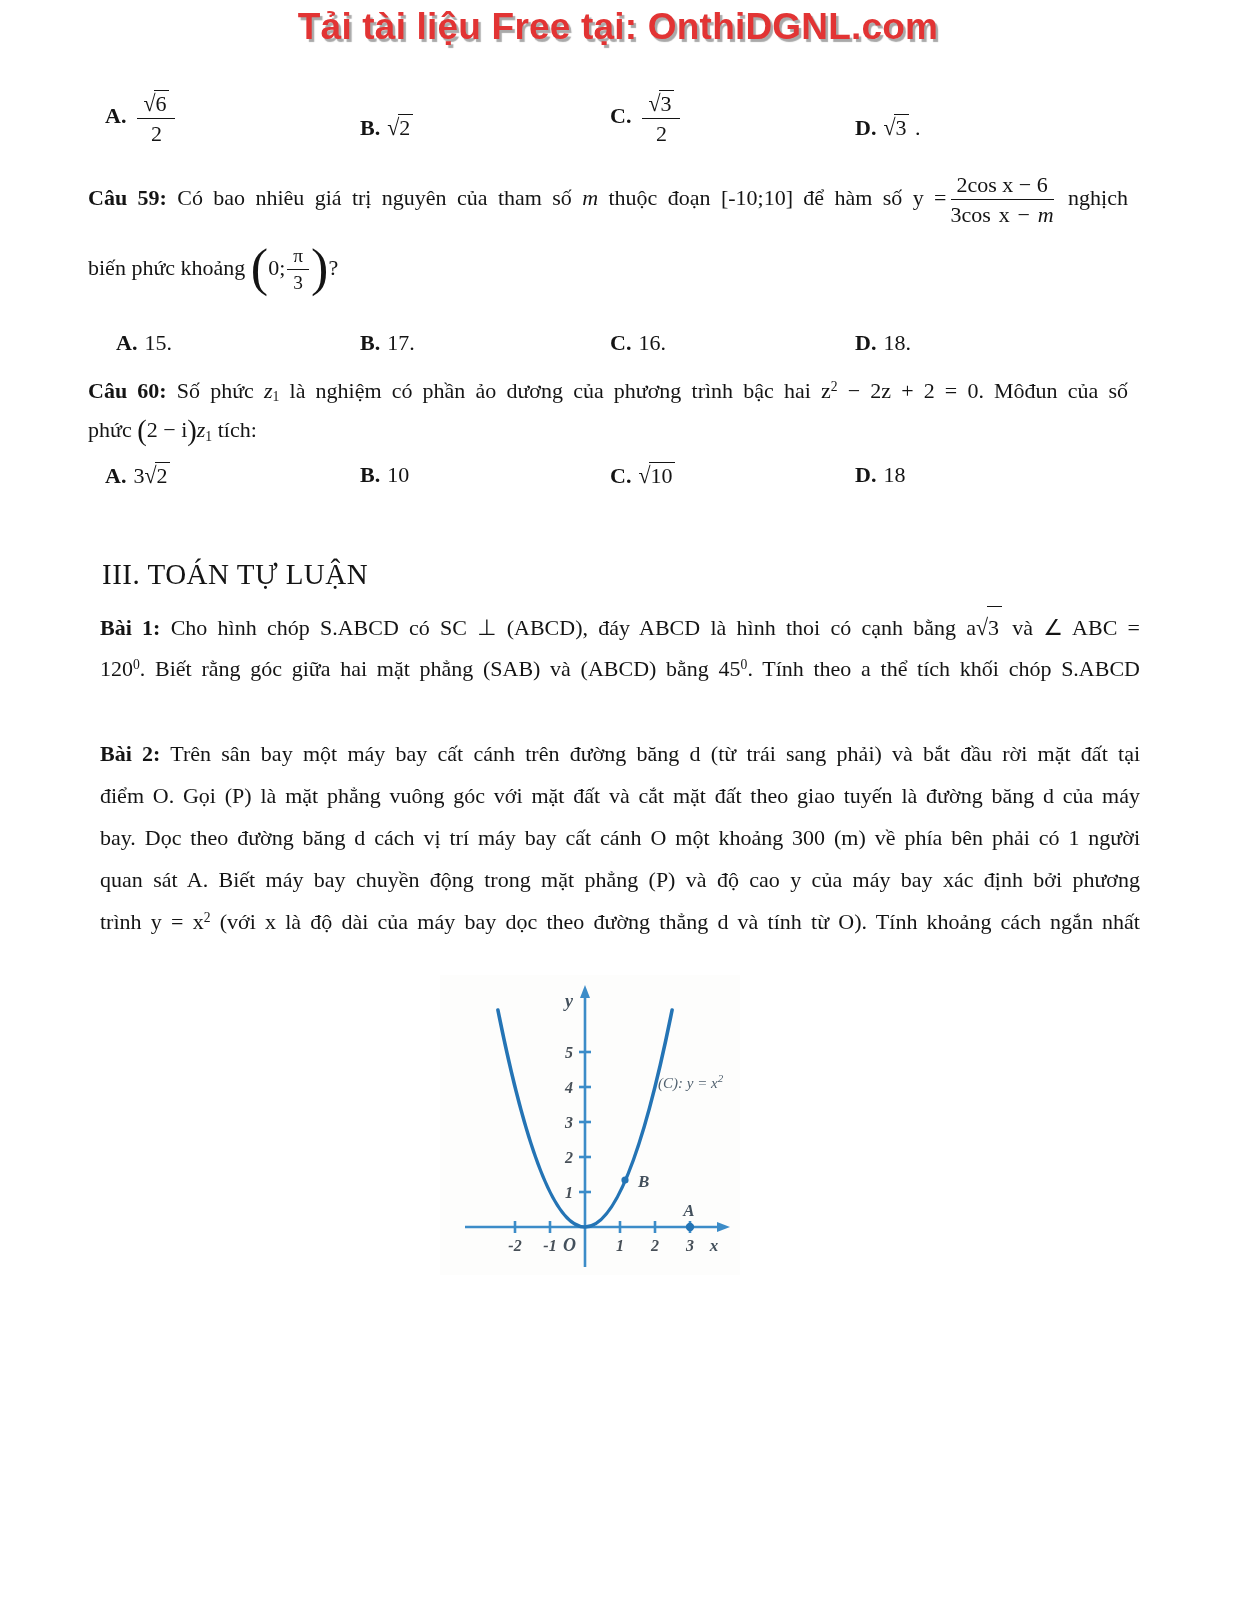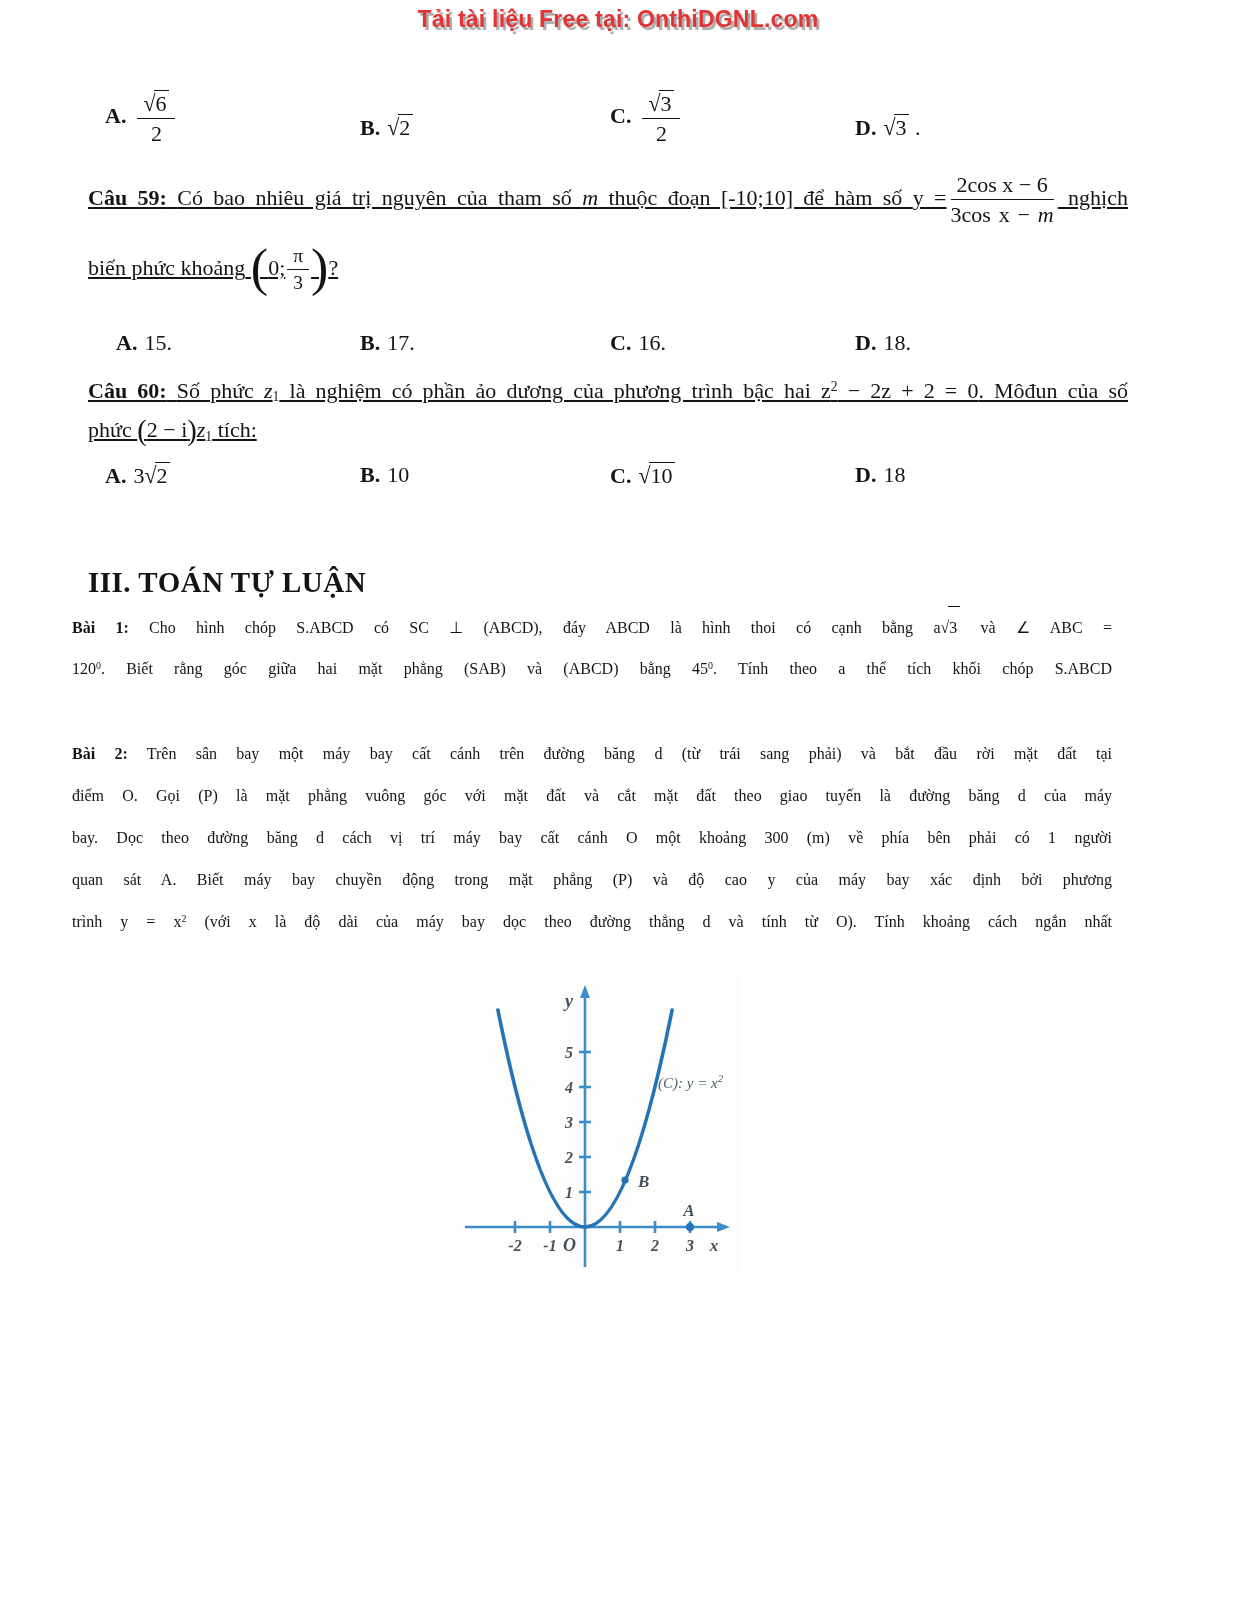--- a/index.html
+++ b/index.html
@@ -3,25 +3,25 @@
 <meta charset="utf-8">
 <style>
   html,body { margin:0; padding:0; background:#ffffff; }
   .page {
     position:relative; width:1236px; height:1600px; background:#ffffff;
     font-family:"Liberation Serif", serif; color:#141414; overflow:hidden;
   }
   
   .hdr {
     position:absolute; top:6px; left:0; width:100%; text-align:center;
-    font-family:"Liberation Sans", sans-serif; font-weight:bold; font-size:23px;
+    font-family:"Liberation Sans", sans-serif; font-weight:bold; font-size:37px;
     color:#e23434; text-shadow:2.5px 2.5px 1px #a9a9a9; letter-spacing:0.2px;
   }
   
-  .tline { position:absolute; left:88px; width:1040px; font-size:22px; line-height:1.35;text-decoration:underline; }
+  .tline { position:absolute; left:88px; width:1040px; font-size:22px; line-height:1.35; }
   .jline { text-align:justify; text-align-last:justify; }
   b.strong { font-weight:bold; }
   i { font-style:italic; }
   sup.s { font-size:0.62em; vertical-align:baseline; position:relative; top:-0.55em; }
   sub.s { font-size:0.62em; vertical-align:baseline; position:relative; top:0.25em; }
   
   .optrow { position:absolute; left:0; top:0; width:1236px; height:80px; font-size:22px; }
   .opt { position:absolute; white-space:nowrap; }
   .ol { font-weight:bold; margin-right:7px; }
   
@@ -30,23 +30,23 @@
   .sqrt .rb { display:inline-block; border-top:1.6px solid #141414; padding:0 3px 0 1px; margin-left:-1px; }
   
   .frac { display:inline-block; vertical-align:middle; text-align:center; line-height:1.15; margin:0 4px; }
   .frac .num { display:block; border-bottom:1.6px solid #141414; padding:0 6px 2px 6px; }
   .frac .den { display:block; padding-top:2px; }
   .frac.small { font-size:0.88em; margin:0 2px; }
   
   .bigp { font-size:52px; font-weight:400; vertical-align:middle; line-height:0.85; position:relative; top:-2px; }
   .mp { font-size:1.3em; vertical-align:-0.1em; }
   
-  .sechead { position:absolute; left:88px; font-size:29px; font-weight:bold; letter-spacing:0.5px;margin-top:8px; }
+  .sechead { position:absolute; left:102px; font-size:29px; font-weight:normal; letter-spacing:0.5px; }
   
-  .para { position:absolute; left:72px; width:1040px; font-size:16px; }
+  .para { position:absolute; left:100px; width:1040px; font-size:22px; }
   .para .ln { height:43px; line-height:43px; white-space:nowrap; }
   .para .ln.j { text-align:justify; text-align-last:justify; white-space:normal; height:42px; line-height:42px; }
   .para.b2 .ln { height:42px; line-height:42px; }
   
   .hetline { position:absolute; left:0; width:100%; text-align:center; font-size:25px; font-weight:bold; letter-spacing:1px; }
   
   .figwrap { position:absolute; left:440px; top:975px; width:300px; height:300px; background:#fdfdfc; }
   .figwrap svg text { font-family:"Liberation Serif", serif; }
 </style>
 </head>

